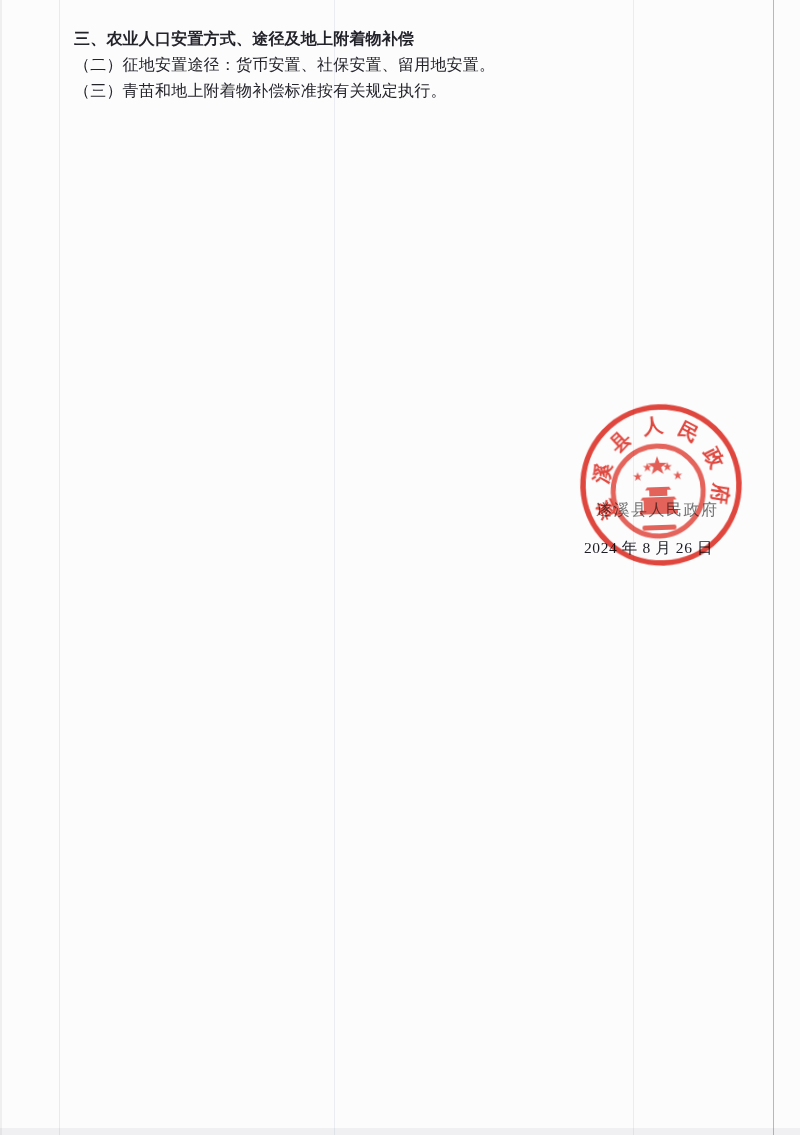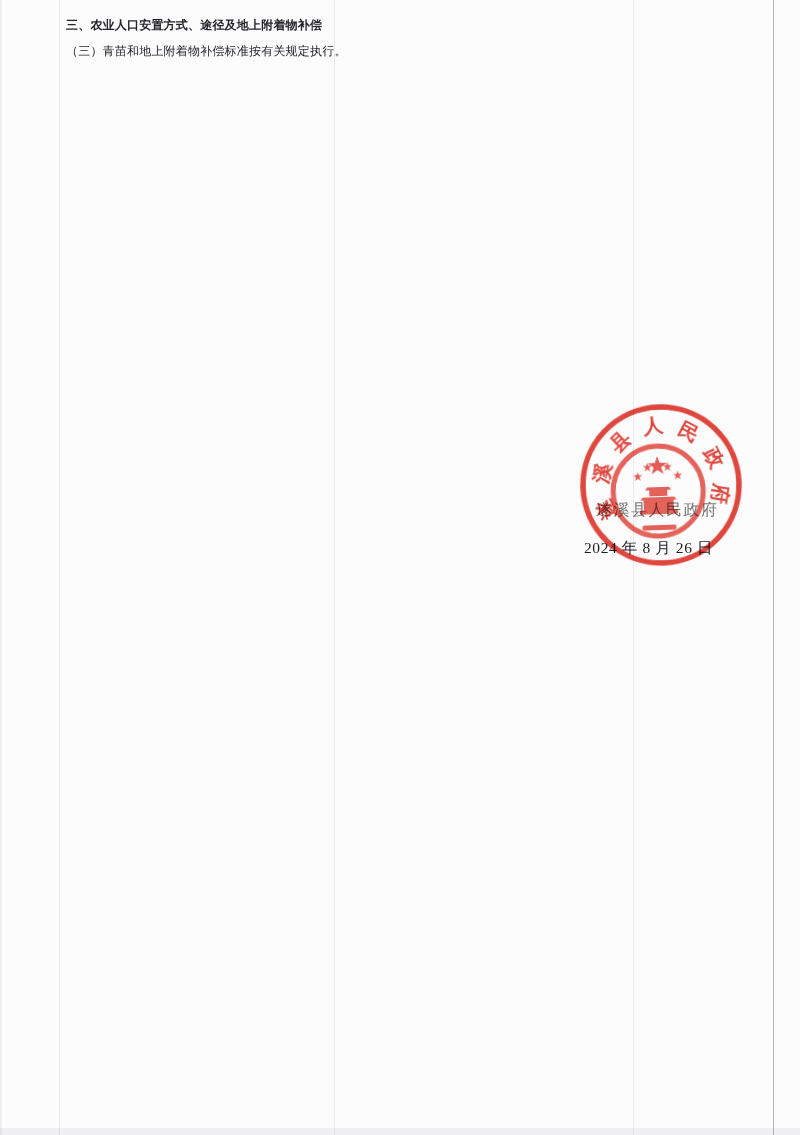--- a/index.html
+++ b/index.html
@@ -15,22 +15,22 @@
   
   .scan-v { position:absolute; top:0; bottom:0; width:1px; pointer-events:none; }
   .scan-v.v1 { left:59px;  background:rgba(205,215,228,0.45); }
   .scan-v.v2 { left:334px; background:rgba(205,215,228,0.40); }
   .scan-v.v3 { left:633px; background:rgba(205,215,228,0.40); }
   .scan-v.v4 { left:773px; background:rgba(145,148,155,0.65); }
   .scan-edge-left   { position:absolute; left:0; top:0; bottom:0; width:2px; background:rgba(0,0,0,0.05); }
   .scan-edge-bottom { position:absolute; left:0; right:0; bottom:0; height:7px; background:rgba(100,105,115,0.08); }
 
   .content {
-    position:absolute; left:42px; top:12px; width:718px;
-    font-size:12px; line-height:26.2px;
+    position:absolute; left:42px; top:26px; width:718px;
+    font-size:16px; line-height:26.2px;
     text-align:justify; letter-spacing:0.2px;
   }
   .content p { margin:0; text-indent:2em; }
   .content p.heading { font-weight:bold; }
 
   .sign-name {
     position:absolute; left:596px; top:500px;
     font-size:16px; letter-spacing:1.5px; color:#737373; white-space:nowrap;
   }
   .sign-date {
@@ -57,20 +57,21 @@
 
   <div class="scan-v v1"></div>
   <div class="scan-v v2"></div>
   <div class="scan-v v3"></div>
   <div class="scan-v v4"></div>
   <div class="scan-edge-left"></div>
   <div class="scan-edge-bottom"></div>
 
   <div class="content">
     <p class="heading">三、农业人口安置方式、途径及地上附着物补偿</p>
+    <p>（二）征地安置途径：货币安置、社保安置、留用地安置。</p>
     <p>（三）青苗和地上附着物补偿标准按有关规定执行。</p>
   </div>
 
   <div class="sign-name">遂溪县人民政府</div>
   <div class="sign-date">2024 年 8 月 26 日</div>
 
   <svg class="seal" viewBox="0 0 170 170" xmlns="http://www.w3.org/2000/svg">
     <defs>
       <path id="star" d="M0,-10 L2.35,-3.24 L9.51,-3.09 L3.8,1.24 L5.88,8.09 L0,4 L-5.88,8.09 L-3.8,1.24 L-9.51,-3.09 L-2.35,-3.24 Z"></path>
     </defs>

